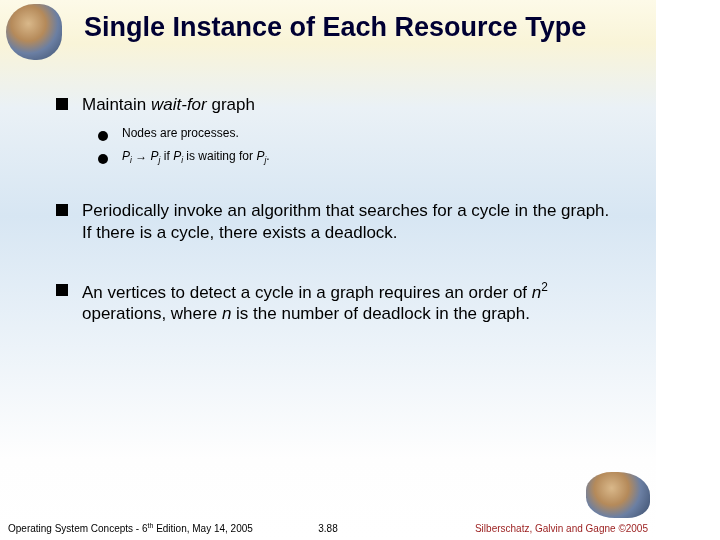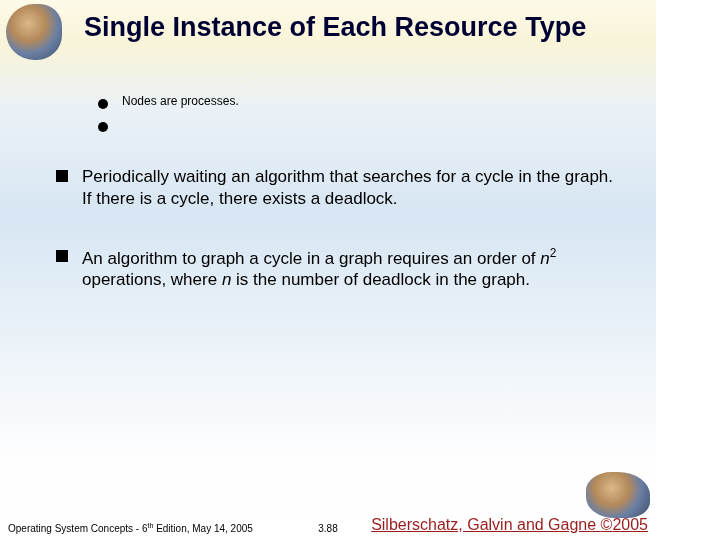--- a/index.html
+++ b/index.html
@@ -40,57 +40,66 @@
   sub { font-size: 0.7em; vertical-align: sub; font-style: italic; }
   sup { font-size: 0.7em; vertical-align: super; }
   .footer {
     position: absolute;
     bottom: 6px; left: 8px; right: 8px;
     display: flex; justify-content: space-between; align-items: flex-end;
     font-size: 10px; color: #000;
   }
   .footer .left { color: #000; }
   .footer .center { position: absolute; left: 50%; transform: translateX(-50%); }
-  .footer .right { color: #9a1c1c; font-size: 16px; text-decoration: underline; }
+  .footer .right { color: #9a1c1c; font-size: 10px; }
   .arrow { font-family: Arial, sans-serif; }
 </style>
 </head>
 <body>
 
 <div class="slide">
   <div class="logo-top"></div>
   <div class="logo-bottom"></div>
 
   <div class="title">Single Instance of Each Resource Type</div>
 
   <div class="body">
 
+    <div class="b1">
+      <div class="mk"></div>
+      <div>
+        <span>Maintain </span><em>wait-for</em><span> graph</span>
+      </div>
+    </div>
 
     <div class="b2">
       <div class="mk"></div>
       <div>Nodes are processes.</div>
     </div>
 
     <div class="b2">
       <div class="mk"></div>
+      <div>
+        <em>P</em><sub>i</sub><span class="arrow"> → </span><em>P</em><sub>j</sub><span>  if </span><em>P</em><sub>i</sub><span> is waiting for </span><em>P</em><sub>j</sub><span>.</span>
+      </div>
     </div>
 
     <div class="gap"></div>
 
     <div class="b1">
       <div class="mk"></div>
-      <div>Periodically waiting an algorithm that searches for a cycle in the graph. If there is a cycle, there exists a deadlock.</div>
+      <div>Periodically invoke an algorithm that searches for a cycle in the graph. If there is a cycle, there exists a deadlock.</div>
     </div>
 
     <div class="gap"></div>
 
     <div class="b1">
       <div class="mk"></div>
       <div>
-        <span>An algorithm to graph a cycle in a graph requires an order of </span><em>n</em><sup>2</sup><span> operations, where </span><em>n</em><span> is the number of deadlock in the graph.</span>
+        <span>An vertices to detect a cycle in a graph requires an order of </span><em>n</em><sup>2</sup><span> operations, where </span><em>n</em><span> is the number of deadlock in the graph.</span>
       </div>
     </div>
 
   </div>
 
   <div class="footer">
     <div class="left">
       <span>Operating System Concepts - 6</span><sup>th</sup><span> Edition, May 14, 2005</span>
     </div>
     <div class="center">3.88</div>

